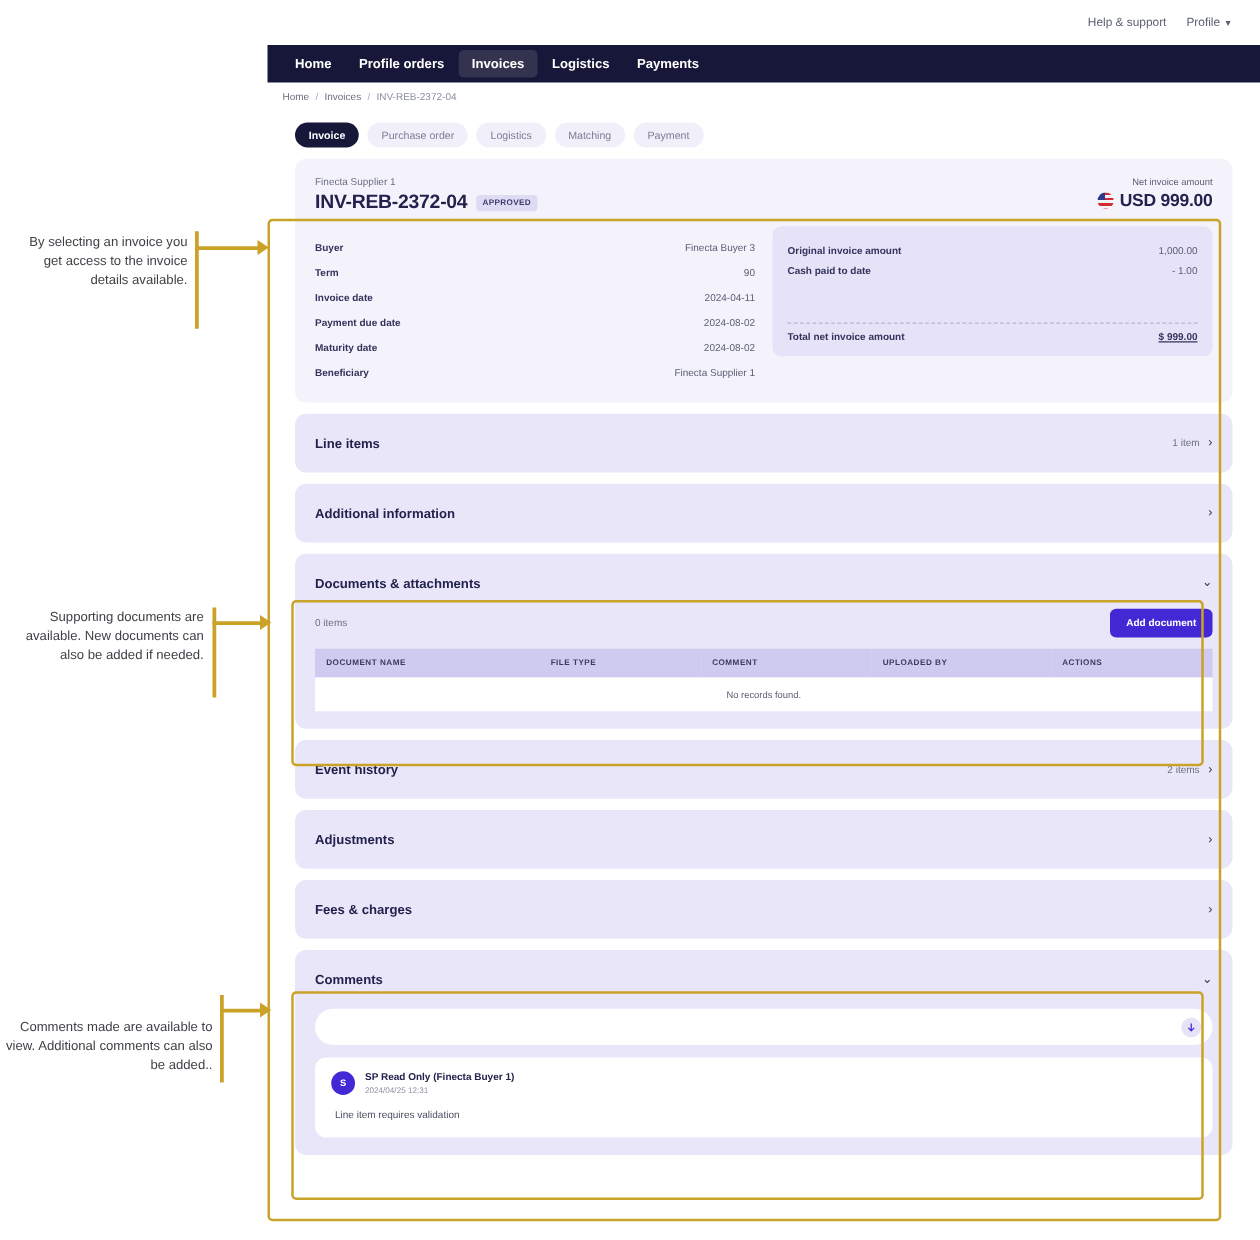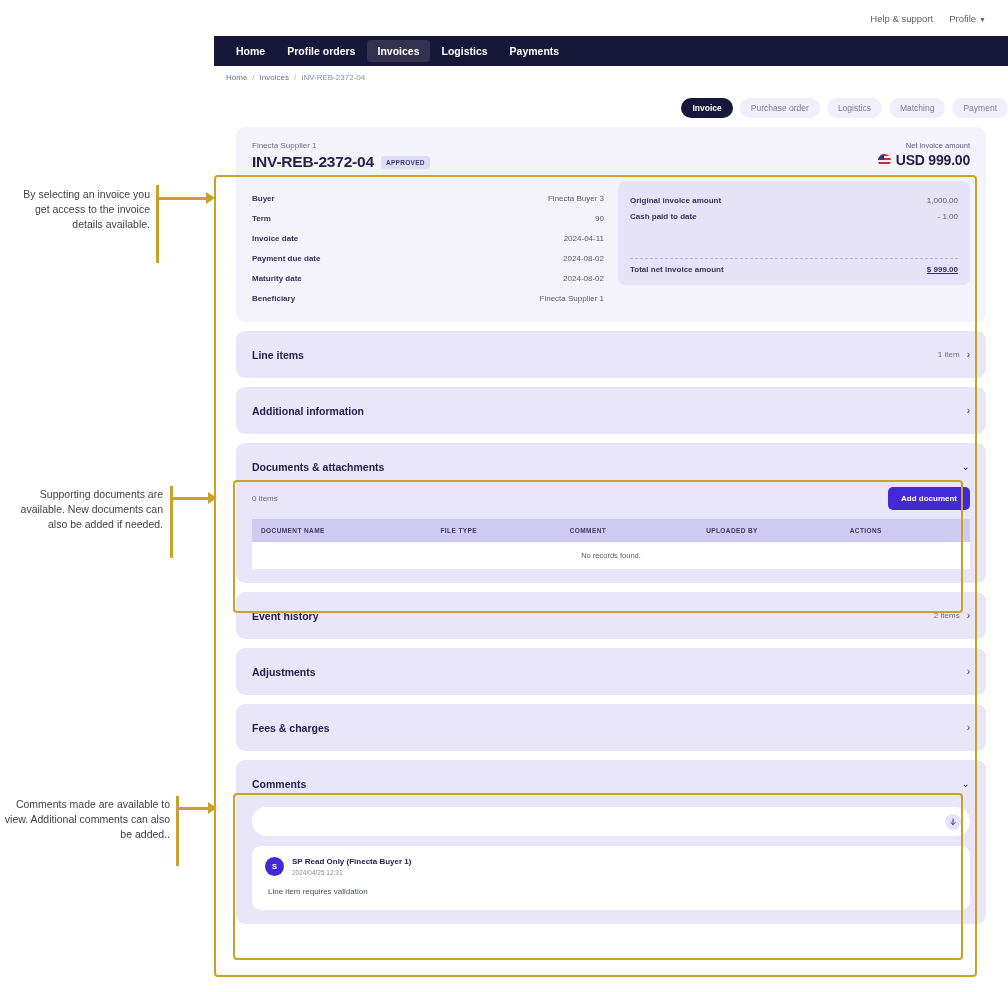--- a/index.html
+++ b/index.html
@@ -42,21 +42,21 @@
     height: 39px; display:flex; align-items:flex-start; padding: 7px 12px; gap:7px;
   }
   .check {
     width:11px; height:11px; border-radius:50%; background:#16a34a;
     display:flex; align-items:center; justify-content:center; flex:none; margin-top:1px;
   }
   .check svg { width:7px; height:7px; }
   .banner-t { font-size: 7.5px; font-weight: bold; color:#11321d; line-height:1.35; }
   .banner-s { font-size: 7.5px; color:#1d3b27; margin-top:5px; line-height:1.35; }
 
-  .pills { display:flex; gap:7px; padding: 10px 0 9px 22px; justify-content: flex-end; }
+  .pills { display:flex; gap:7px; padding: 10px 0 9px 22px; }
   .pill {
     font-size: 8.5px; color:#7b7f92; background:#f0effa;
     padding: 5px 11px; border-radius: 11px; white-space:nowrap;
   }
   .pill.active { background:#171739; color:#ffffff; font-weight:bold; }
 
   
   .content { padding: 0 22px; }
 
   .card {
@@ -380,18 +380,18 @@
   <div class="ann" style="left:10px; top:187px; width:140px;">By selecting an invoice you get access to the invoice details available.</div>
   <div class="ann-bar" style="left:156px; top:185px; height:78px;"></div>
   <div class="ann-line" style="left:156px; top:197px; width:52px;"></div>
   <div class="ann-arrow" style="left:206px; top:192px;"></div>
 
   <div class="ann" style="left:8px; top:487px; width:155px;">Supporting documents are available. New documents can also be added if needed.</div>
   <div class="ann-bar" style="left:170px; top:486px; height:72px;"></div>
   <div class="ann-line" style="left:170px; top:497px; width:40px;"></div>
   <div class="ann-arrow" style="left:208px; top:492px;"></div>
 
-  <div class="ann" style="left:4px; top:797px; width:166px;">Comments made are available to view. Additional comments can also be added..</div>
+  <div class="ann" style="left:4px; top:815px; width:166px;">Comments made are available to view. Additional comments can also be added..</div>
   <div class="ann-bar" style="left:176px; top:796px; height:70px;"></div>
   <div class="ann-line" style="left:176px; top:807px; width:34px;"></div>
   <div class="ann-arrow" style="left:208px; top:802px;"></div>
 
 </div>
 
 </body></html>

